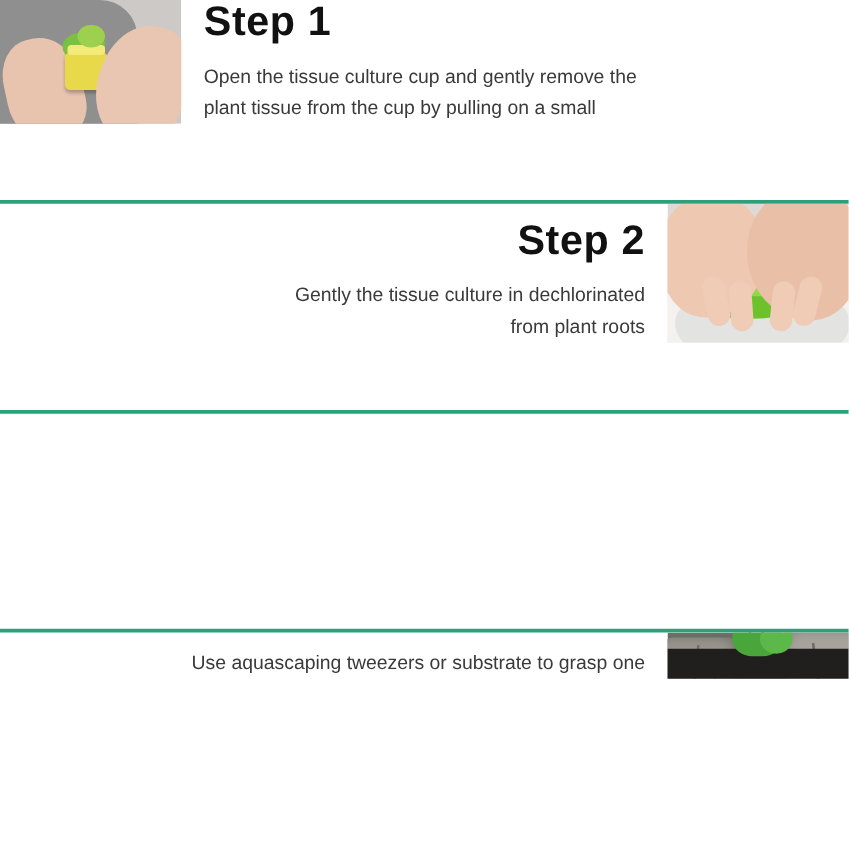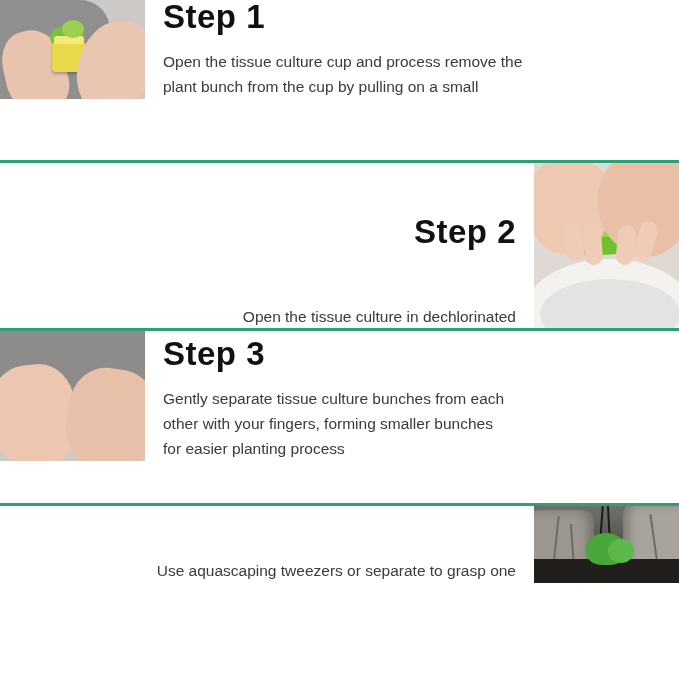--- a/index.html
+++ b/index.html
@@ -62,21 +62,21 @@
   }
   .body-line {
     font-size: 15.5px;
     color: #3a3a3a;
     line-height: 1.62;
     margin: 0;
   }
   .align-left .title,
   .align-left .body-line { text-align: left; }
   .align-right .title,
-  .align-right .body-line { text-align: right; margin-top: 40px; }
+  .align-right .body-line { text-align: right; }
 
   .divider {
     height: 3px;
     background: #2aa179;
     width: 679px;
   }
 
   
   .ph {
     position: absolute;
@@ -231,32 +231,33 @@
         <div class="p1-shirt2"></div>
         <div class="p1-strap"></div>
         <div class="p1-armL"></div>
         <div class="p1-plant"></div>
         <div class="p1-cup"></div>
         <div class="p1-plant2"></div>
         <div class="p1-armR"></div>
       </div>
       <div class="text-col align-left" style="padding-top:0px">
         <div class="title">Step 1</div>
-        <div class="body-line">Open the tissue culture cup and process remove the</div>
-        <div class="body-line">plant bunch from the cup by pulling on a small</div>
+        <div class="body-line">Open the tissue culture cup and gently remove the</div>
+        <div class="body-line">plant tissue from the cup by pulling on a small</div>
       </div>
     </div>
   </div>
   <div class="divider"></div>
 
   <div class="step" style="height:165px">
     <div class="step-inner">
       <div class="text-col align-right" style="padding-top:12px">
         <div class="title">Step 2</div>
-        <div class="body-line">Open the tissue culture in dechlorinated</div>
+        <div class="body-line">Gently the tissue culture in dechlorinated</div>
+        <div class="body-line">from plant roots</div>
       </div>
       <div class="photo-right">
         <div class="ph p2-bg"></div>
         <div class="p2-bowl"></div>
         <div class="p2-water"></div>
         <div class="p2-plant"></div>
         <div class="p2-plant2"></div>
         <div class="p2-handL"></div>
         <div class="p2-handR"></div>
         <div class="p2-fing" style="left:30px; top:58px; transform:rotate(-12deg)"></div>
@@ -272,34 +273,28 @@
     <div class="step-inner">
       <div class="photo">
         <div class="ph p3-bg"></div>
         <div class="p3-shirt"></div>
         <div class="p3-table"></div>
         <div class="p3-plant2"></div>
         <div class="p3-plant"></div>
         <div class="p3-handL"></div>
         <div class="p3-handR"></div>
       </div>
-      <div class="text-col align-left" style="padding-top:6px">
-        <div class="title">Step 3</div>
-        <div class="body-line">Gently separate tissue culture bunches from each</div>
-        <div class="body-line">other with your fingers, forming smaller bunches</div>
-        <div class="body-line">for easier planting process</div>
-      </div>
     </div>
   </div>
   <div class="divider"></div>
 
   <div class="step" style="height:180px">
     <div class="step-inner">
       <div class="text-col align-right" style="padding-top:12px">
-        <div class="body-line">Use aquascaping tweezers or separate to grasp one</div>
+        <div class="body-line">Use aquascaping tweezers or substrate to grasp one</div>
       </div>
       <div class="photo-right">
         <div class="ph p4-dark"></div>
         <div class="p4-rockL"></div>
         <div class="p4-rockR"></div>
         <div class="p4-crack" style="left:20px; top:10px; height:70px; transform:rotate(6deg)"></div>
         <div class="p4-crack" style="left:38px; top:18px; height:60px; transform:rotate(-4deg)"></div>
         <div class="p4-crack" style="right:22px; top:8px; height:80px; transform:rotate(-8deg)"></div>
         <div class="p4-stem" style="left:66px; bottom:22px; height:60px; transform:rotate(4deg)"></div>
         <div class="p4-stem" style="left:74px; bottom:22px; height:70px; transform:rotate(-3deg)"></div>

